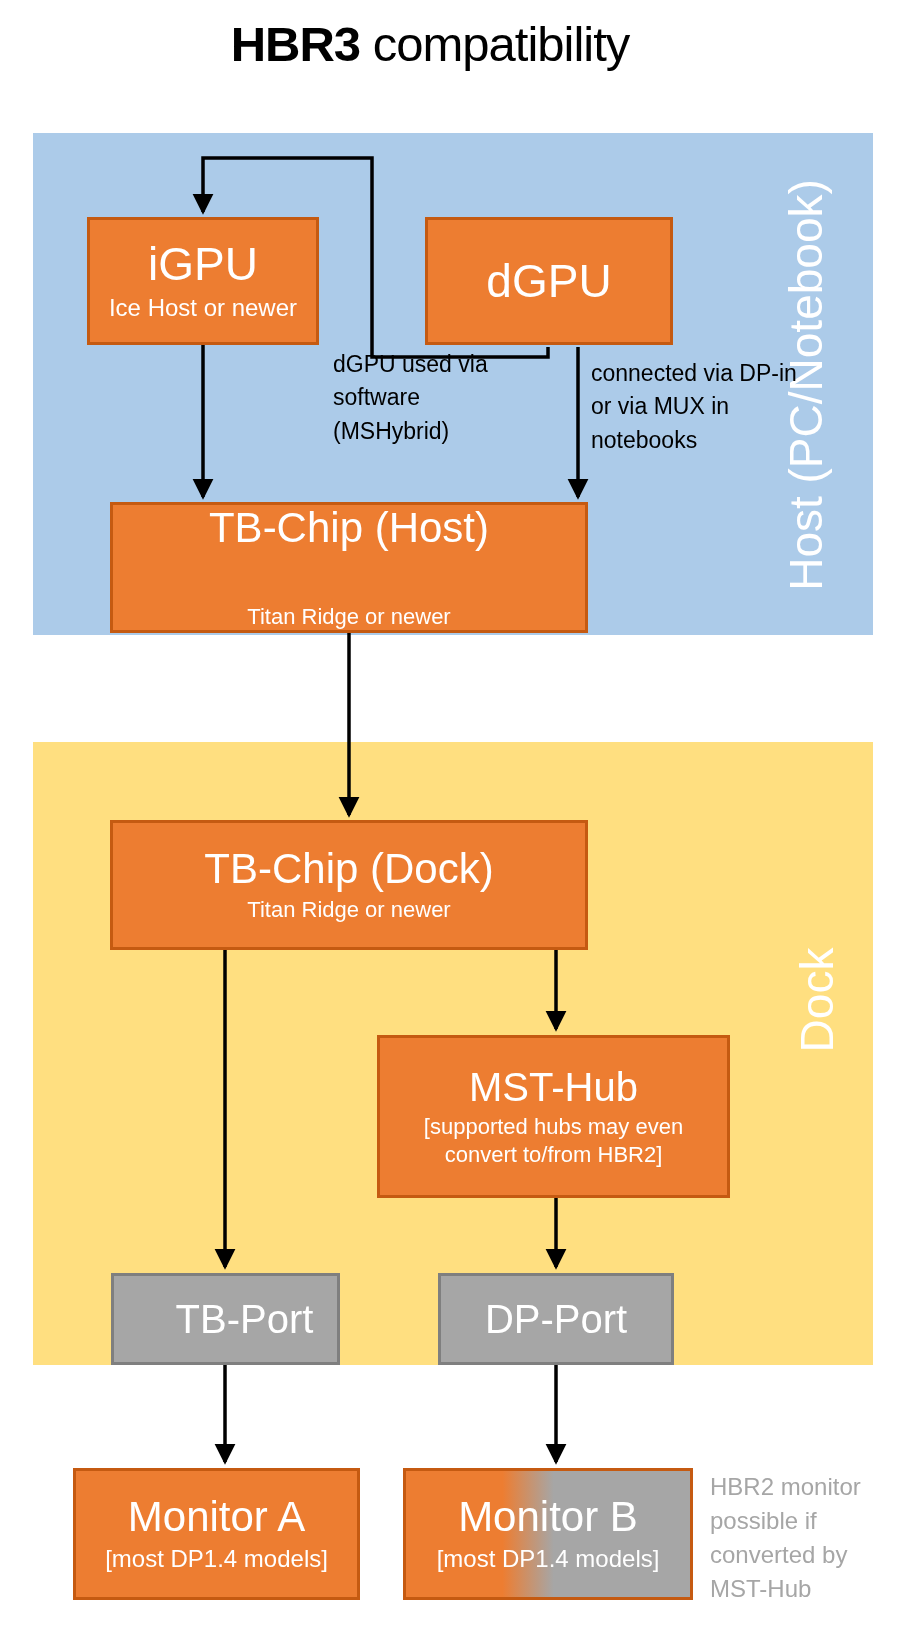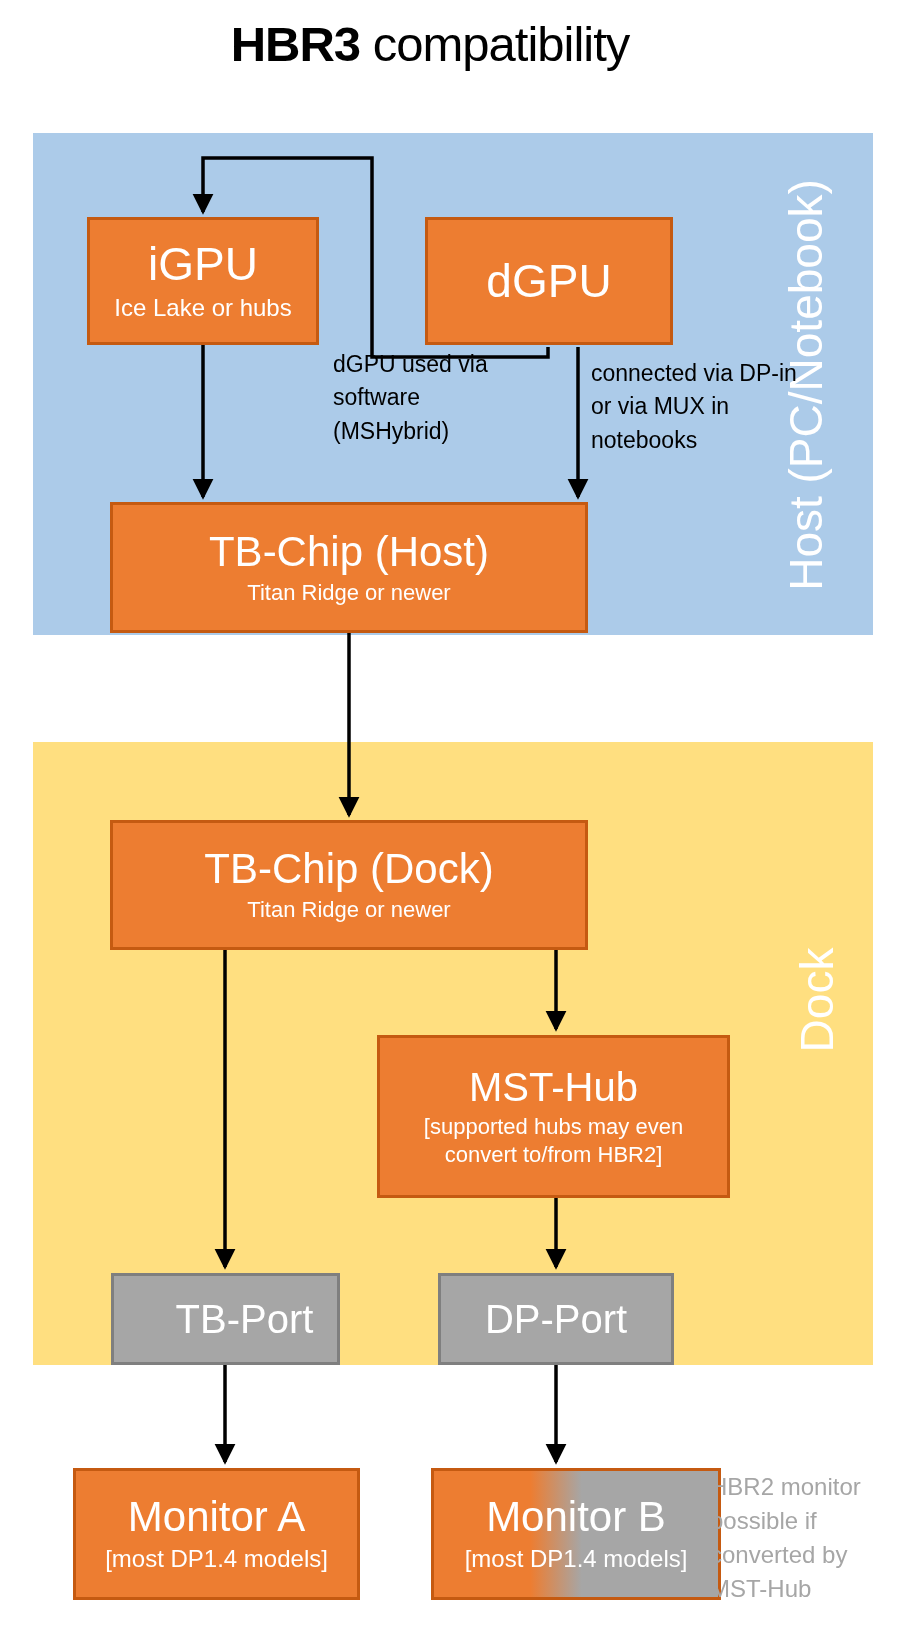--- a/index.html
+++ b/index.html
@@ -29,21 +29,20 @@
   }
   .node{
     position:absolute;display:flex;flex-direction:column;
     align-items:center;justify-content:center;color:#ffffff;text-align:center;
   }
   .node.orange{background:var(--orange-fill);border:3px solid var(--orange-border);}
   .node.gray{background:var(--gray-fill);border:3px solid var(--gray-border);}
   .node.gradient{
     background:linear-gradient(90deg,var(--orange-fill) 0 34%,var(--gray-fill) 52%);
     border:3px solid var(--orange-border);
-    margin-left:28px;
   }
   .node-title{font-size:46px;line-height:1.1;}
   .node-title.md{font-size:42px;}
   .node-title.port{font-size:40px;}
   .node-sub{font-size:24px;line-height:1.25;margin-top:4px;white-space:pre-line;}
   .node-sub.sm{font-size:22px;}
   .annotation{
     position:absolute;color:#000;font-size:23px;line-height:1.45;
     white-space:pre-line;text-align:left;
   }
@@ -79,28 +78,28 @@
   <path d="M349,633 V815" marker-end="url(#ah)"></path>
   <path d="M225,950 V1267" marker-end="url(#ah)"></path>
   <path d="M556,950 V1029" marker-end="url(#ah)"></path>
   <path d="M556,1198 V1267" marker-end="url(#ah)"></path>
   <path d="M225,1365 V1462" marker-end="url(#ah)"></path>
   <path d="M556,1365 V1462" marker-end="url(#ah)"></path>
 </svg>
 
 <div class="node orange" style="left:87px;top:217px;width:232px;height:128px;">
   <div class="node-title">iGPU</div>
-  <div class="node-sub">Ice Lake or hubs</div>
+  <div class="node-sub">Ice Host or newer</div>
 </div>
 
 <div class="node orange" style="left:425px;top:217px;width:248px;height:128px;">
   <div class="node-title">dGPU</div>
 </div>
 
-<div class="node orange" style="left:110px;top:502px;width:478px;height:131px;">
+<div class="node orange" style="left:110px;top:502px;width:478px;height:131px;justify-content:space-between;">
   <div class="node-title md">TB-Chip (Host)</div>
   <div class="node-sub sm">Titan Ridge or newer</div>
 </div>
 
 <div class="annotation" style="left:333px;top:348px;width:230px;">dGPU used via
 software
 (MSHybrid)</div>
 <div class="annotation" style="left:591px;top:357px;width:240px;">connected via DP-in
 or via MUX in
 notebooks</div>

